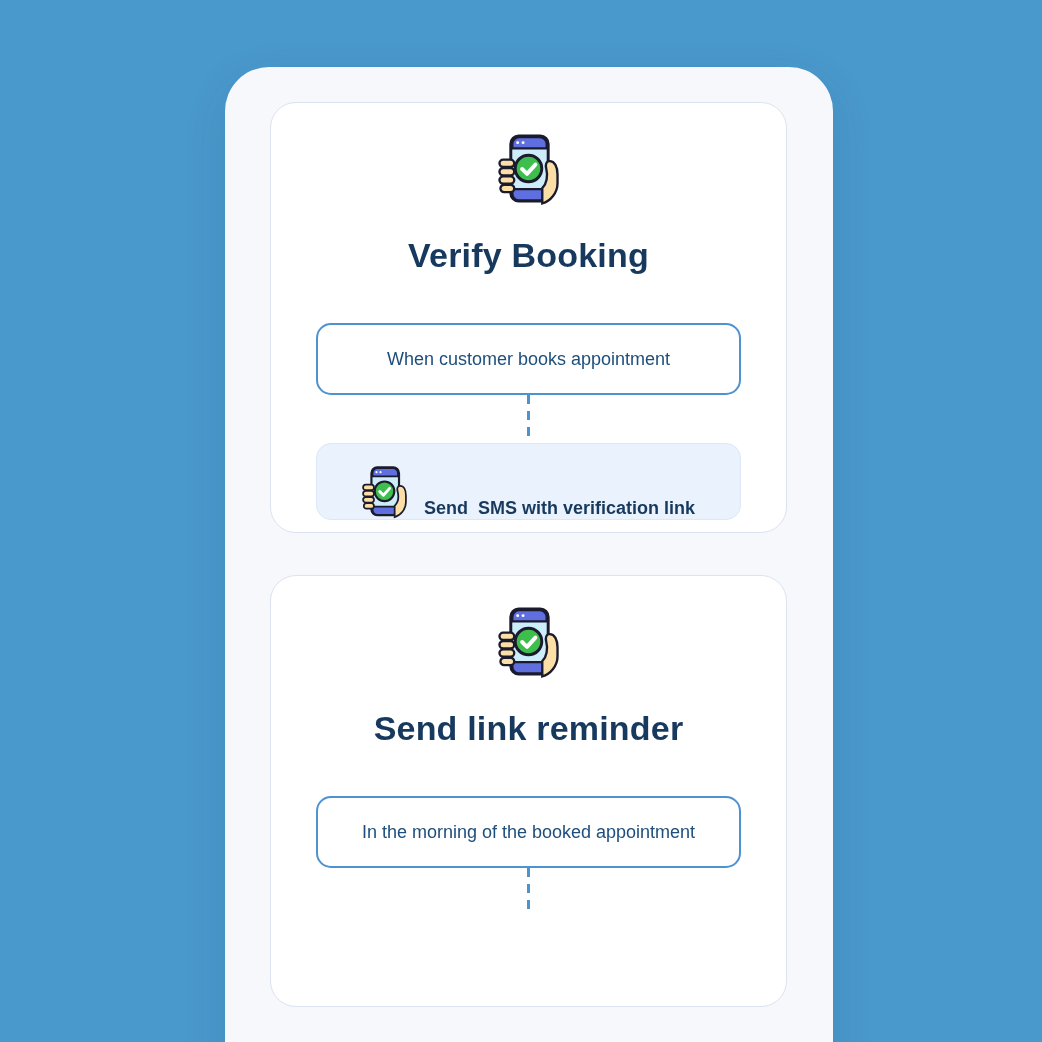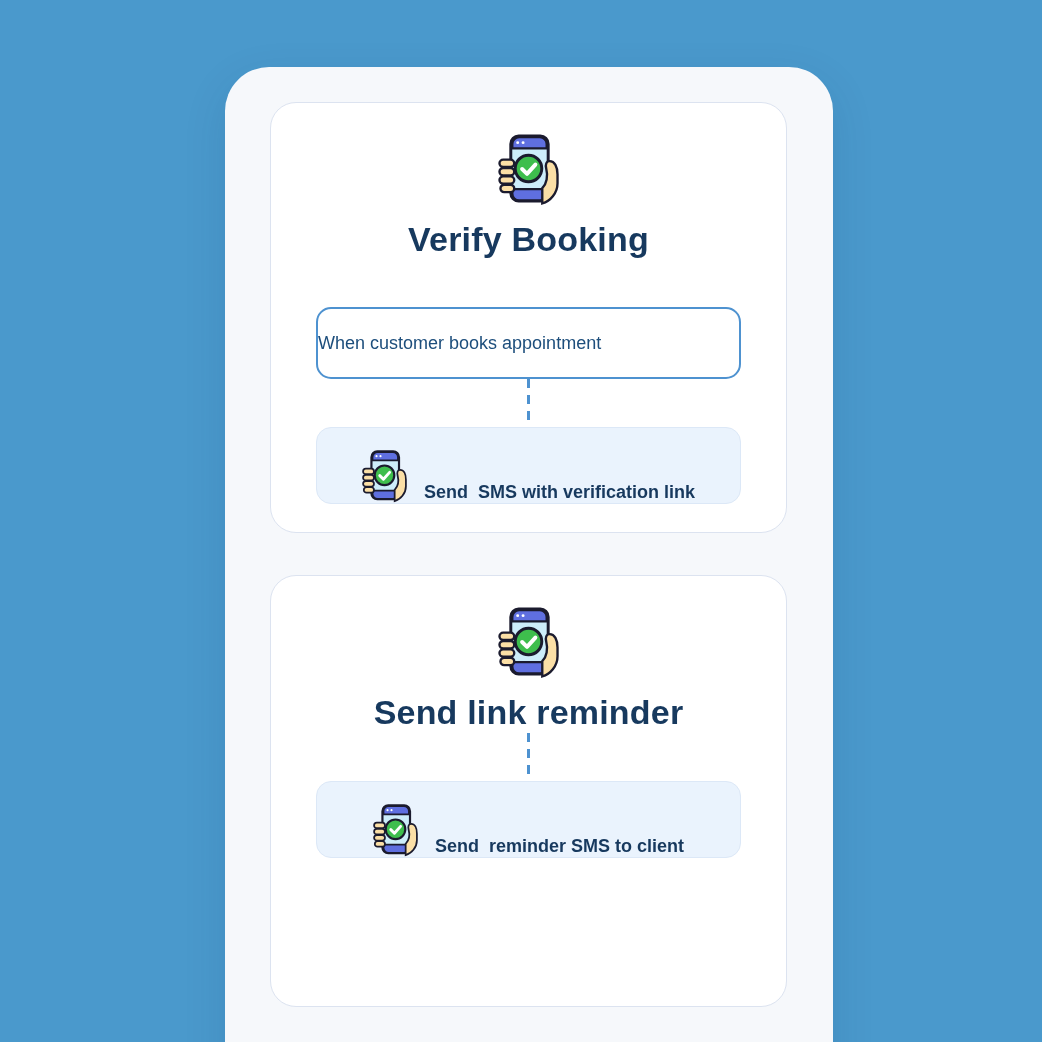--- a/index.html
+++ b/index.html
@@ -31,30 +31,30 @@
     background:var(--card-bg);
     border:1.5px solid var(--card-border);
     border-radius:26px;
     text-align:center;
     padding-top:30px;
   }
   .card-1{top:35px;height:431px}
   .card-2{top:508px;height:432px}
   .icon-large{width:61px;height:73px;display:inline-block;vertical-align:top}
   .card-title{
-    margin-top:12px;
+    margin-top:28px;
     font-size:34px;line-height:42px;font-weight:700;
     letter-spacing:.2px;color:var(--title-navy);
   }
   .trigger-box{
     width:425px;height:72px;margin:47px auto 0;
     background:var(--card-bg);
     border:2px solid var(--accent-blue);
     border-radius:15px;
-    display:flex;align-items:center;justify-content:flex-start;
+    display:flex;align-items:center;justify-content:center;
     cursor:pointer;
   }
   .trigger-label{font-size:18px;color:var(--trigger-text)}
   .connector{
     width:3px;height:48px;margin:0 auto;
     background-image:repeating-linear-gradient(
       to bottom,
       var(--accent-blue) 0px,
       var(--accent-blue) 9px,
       transparent 9px,
@@ -117,23 +117,20 @@
           </svg>
         <span class="action-label">Send  SMS with verification link</span>
       </div>
     </section>
 
     <section class="card card-2">
       <svg class="icon-large" viewBox="0 0 62 74">
           <use href="#phone-check-icon"></use>
         </svg>
       <h2 class="card-title">Send link reminder</h2>
+      <div class="trigger-box">
+        <span class="trigger-label">In the morning of the booked appointment</span>
+      </div>
       <div class="connector"></div>
-      <div class="action-box">
-        <svg class="icon-small" viewBox="0 0 62 74">
-            <use href="#phone-check-icon"></use>
-          </svg>
-        <span class="action-label">Send  reminder SMS to client</span>
-      </div>
     </section>
 
   </div>
 </div>
 
 </body></html>

